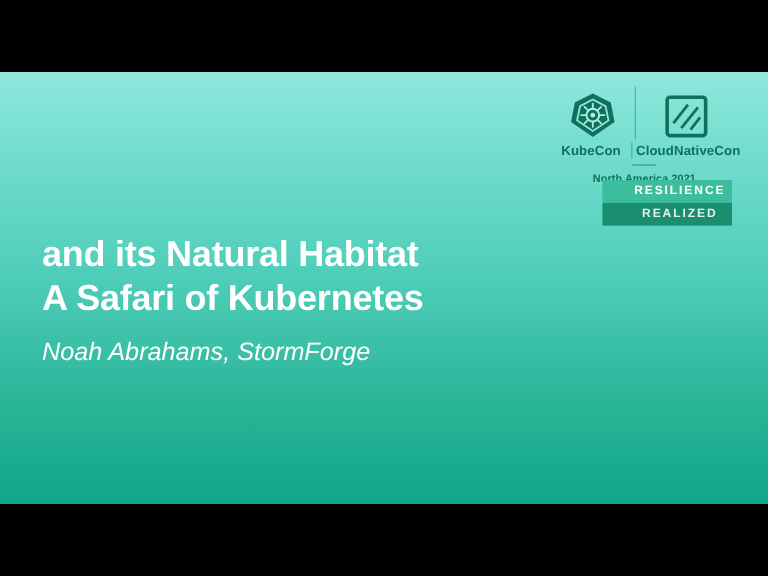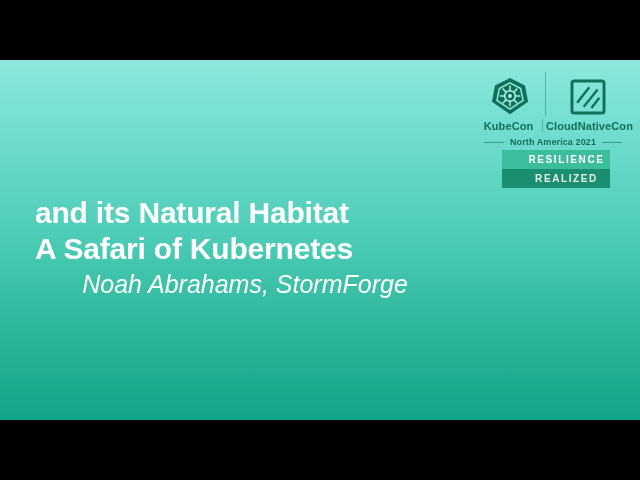--- a/index.html
+++ b/index.html
@@ -44,21 +44,21 @@
                 #73ded0 18%,
                 #4ecdb8 48%,
                 #28b497 78%,
                 #12a688 100%);
     overflow: hidden;
   }
 
   
   #conference-lockup {
     position: absolute;
-    right: 12px;
+    right: 28px;
     top: 8px;
     width: 150px;
   }
 
   #logo-row {
     display: flex;
     align-items: flex-end;
     justify-content: center;
     gap: 0px;
     height: 48px;
@@ -106,20 +106,21 @@
     opacity: 0.5;
     margin: 0 3px;
   }
 
   #edition-row {
     display: flex;
     align-items: center;
     justify-content: center;
     margin-top: 5px;
     gap: 6px;
+    flex-direction: column;
   }
   .edition-rule {
     height: 1px;
     width: 20px;
     background: #17806a;
     opacity: 0.7;
   }
   #edition-label {
     font-size: 9px;
     font-weight: bold;
@@ -162,27 +163,26 @@
   }
   .title-line {
     font-size: 30px;
     font-weight: bold;
     color: #ffffff;
     line-height: 36px;
     letter-spacing: -0.2px;
     white-space: nowrap;
   }
   #presenter-line {
-    margin-top: 4px;
-    font-size: 25px;
+    margin-top: 14px;
+    font-size: 21px;
     font-style: italic;
     color: #ffffff;
     line-height: 26px;
     white-space: nowrap;
-    text-align: center;
   }
 </style>
 </head>
 <body>
 
 <div id="slide-frame">
 
   <div id="slide-canvas">
 
     <div id="conference-lockup">

